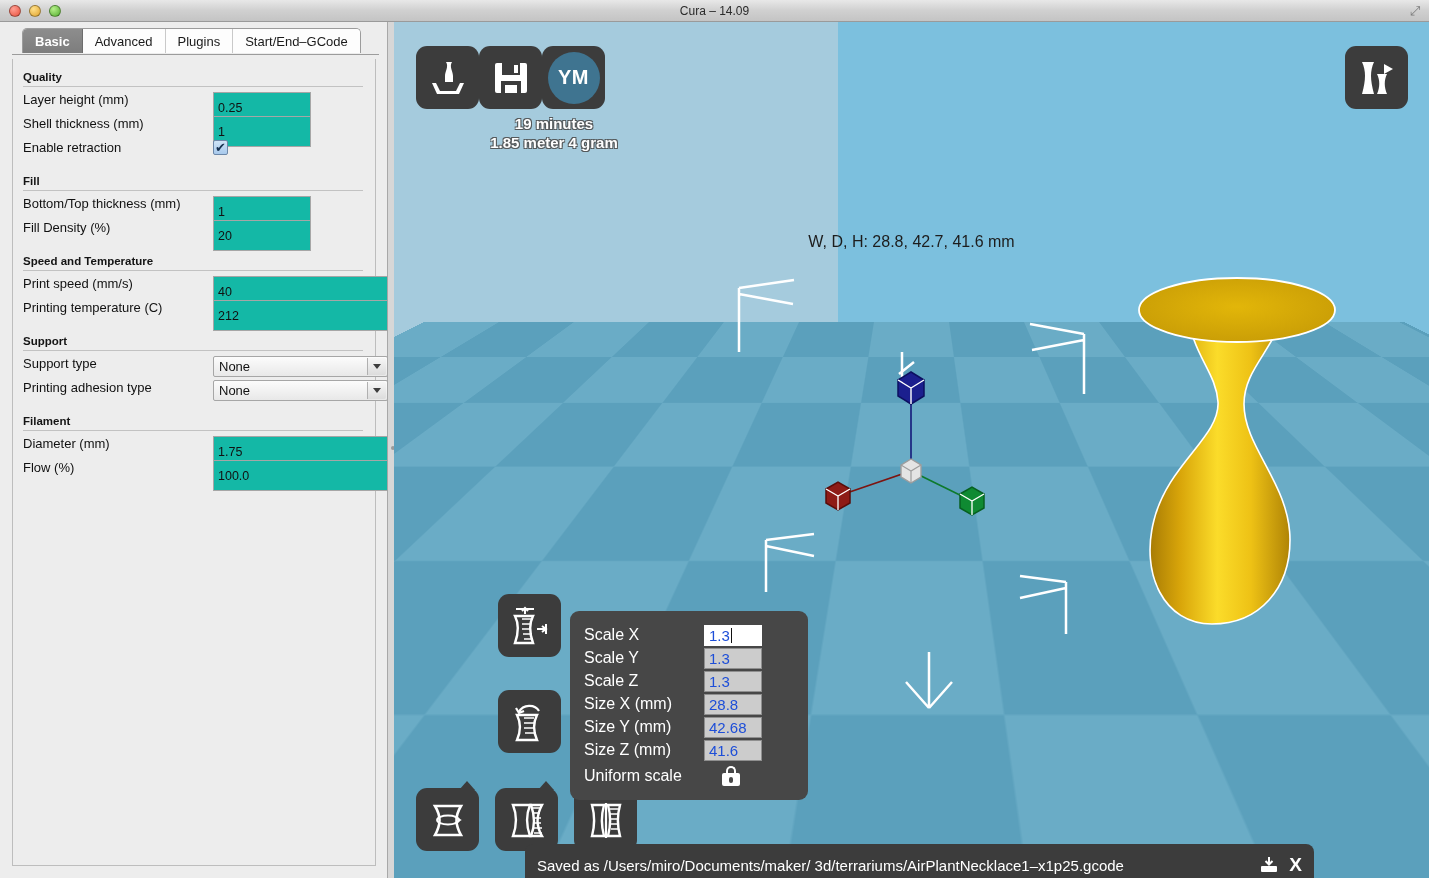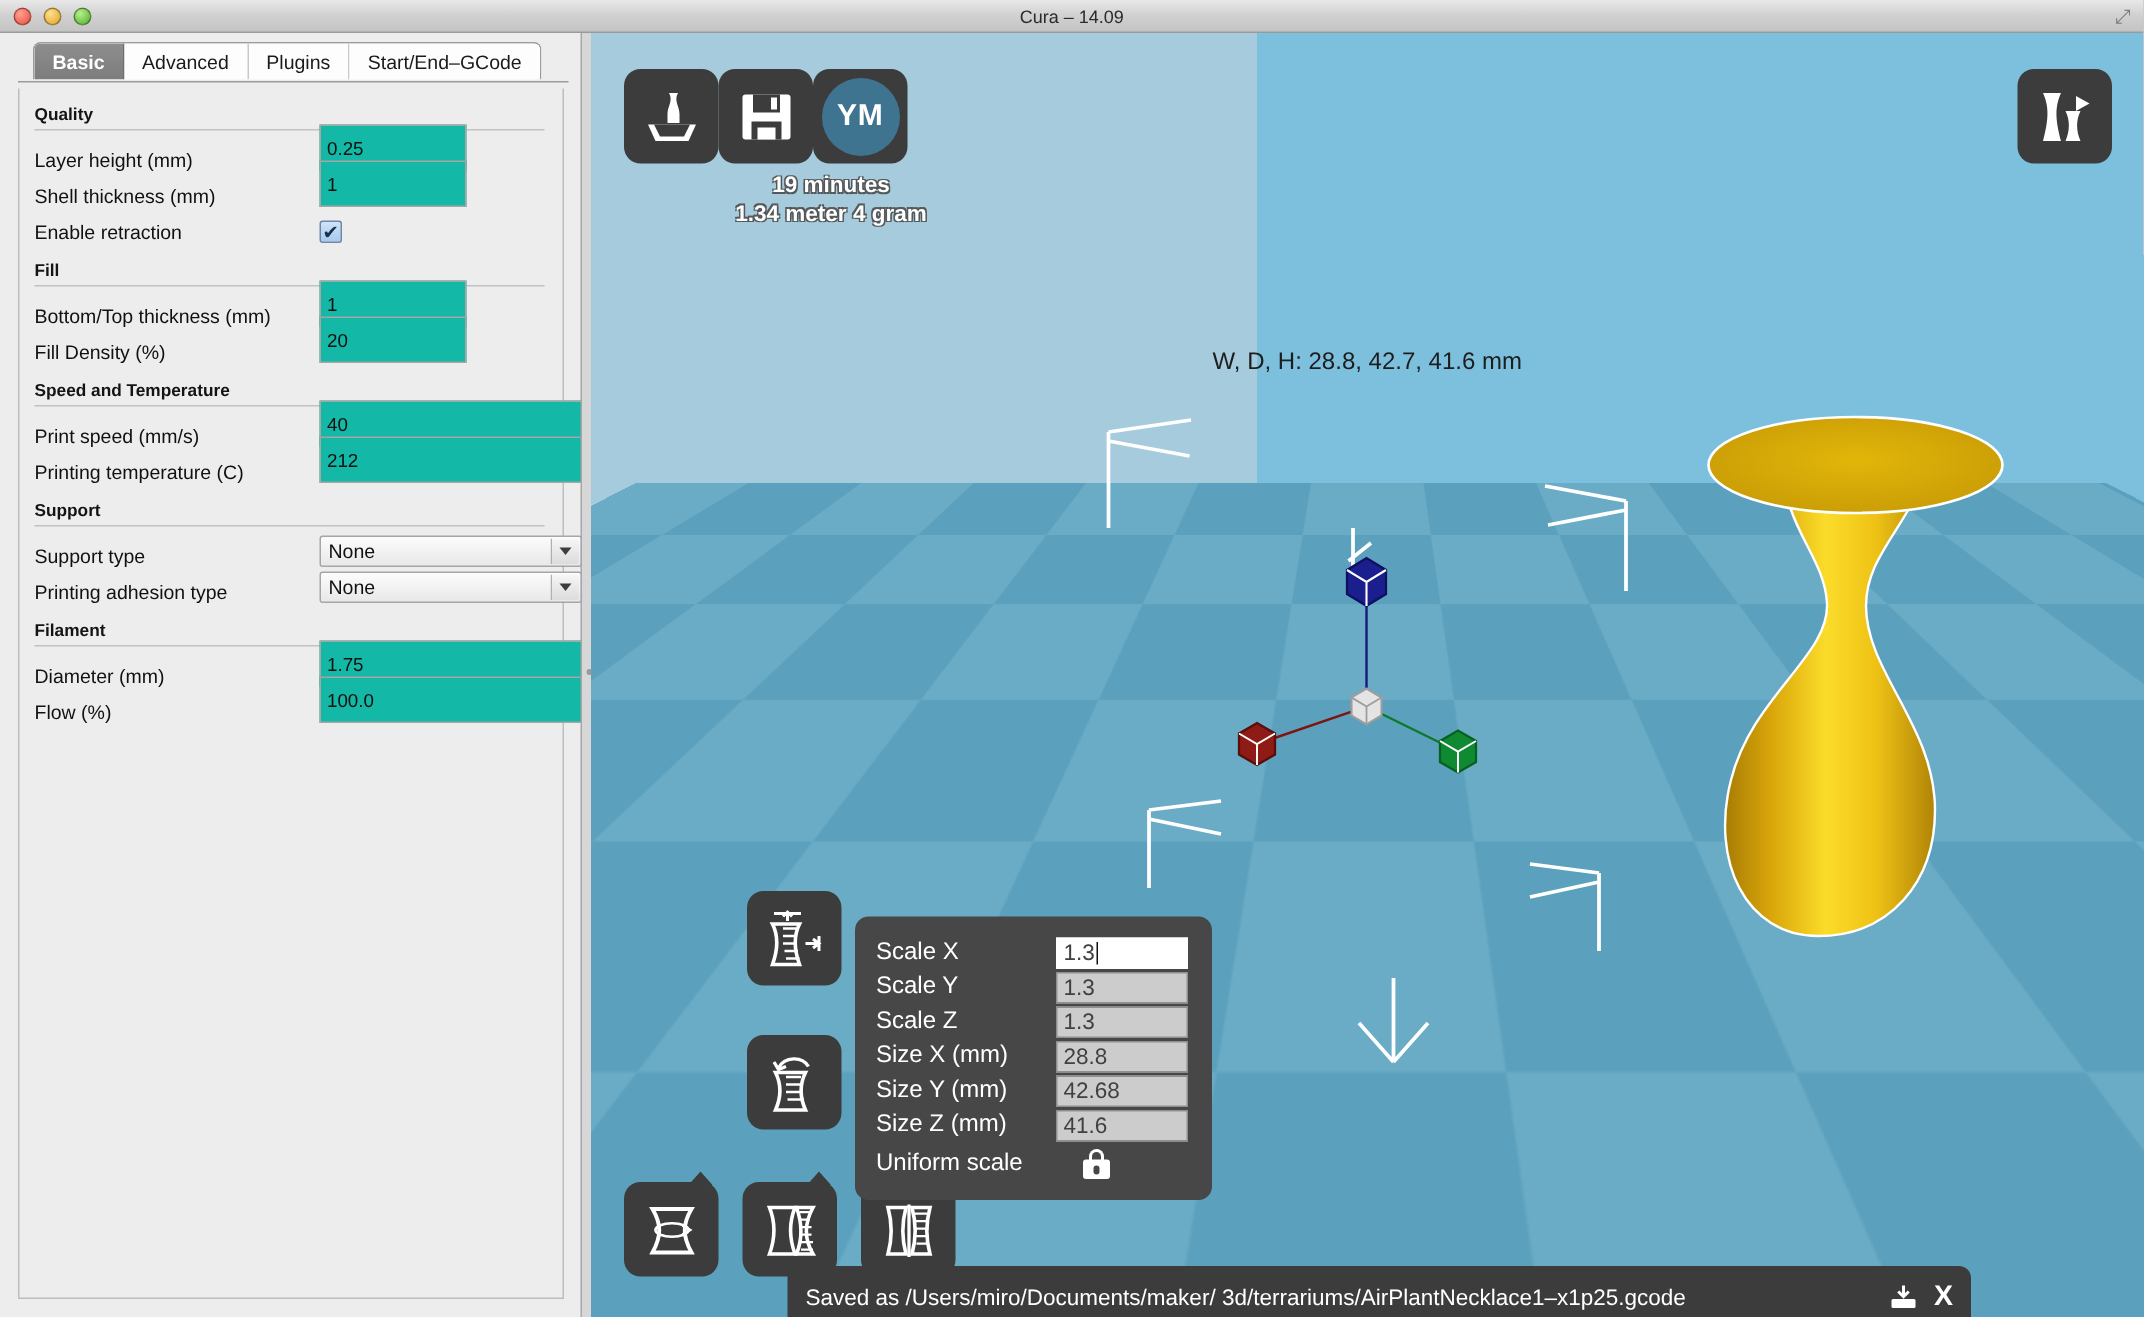--- a/index.html
+++ b/index.html
@@ -62,21 +62,21 @@
     background: #ededed; border: 1px solid #bdbdbd; border-top: none;
     padding: 12px 0 0 0;
   }
   .group-head {
     font-size: 11.5px; font-weight: bold; color: #141414;
     margin: 0 12px 0 10px; padding-bottom: 2px;
   }
   .group-rule { height: 1px; background: #c2c2c2; margin: 1px 12px 5px 10px; }
   .group-head.spaced { margin-top: 13px; }
   .row {
-    display: flex; align-items: flex-end; height: 22px;
+    display: flex; align-items: flex-start; height: 22px;
     margin: 0 8px 2px 10px;
   }
   .row .lbl { font-size: 13px; color: #111; white-space: nowrap; }
   .row .fld {
     background: #14b8a6; border: 1px solid #a6a6a6;
     height: 31px; font-size: 12.5px; color: #111;
     display: flex; align-items: center; padding: 0 4px;
   }
   
   .fld.narrow { position: absolute; left: 190px; width: 98px; }
@@ -210,21 +210,21 @@
   }
 
   
   #scale-dialog {
     position: absolute; left: 176px; top: 589px; width: 238px; height: 189px;
     background: #474747; border-radius: 9px; padding: 13px 14px 0 14px;
   }
   .sd-row { display: flex; align-items: center; height: 22px; margin-bottom: 1px; }
   .sd-label { width: 120px; font-size: 16px; color: #ffffff; }
   .sd-val {
-    width: 88px; height: 21px; background: #cccccc; color: #404040;
+    width: 58px; height: 21px; background: #cccccc; color: #1d4ed8;
     font-size: 15px; display: flex; align-items: center; padding-left: 4px;
     border: 1px solid #8f8f8f;
   }
   .sd-val.active { background: #ffffff; border: 1px solid #ffffff; }
   .sd-val.active::after {
     content: ""; display: inline-block; width: 1px; height: 15px;
     background: #111; margin-left: 1px;
   }
   #uniform-row { display: flex; align-items: center; height: 26px; margin-top: 2px; }
   #uniform-row .sd-label { width: 120px; }
@@ -453,21 +453,21 @@
           <rect x="9" y="22" width="20" height="12" fill="#3c3c3c"></rect>
           <rect x="13" y="26" width="12" height="8" fill="#ffffff"></rect>
         </svg>
       </div>
       <div class="tbtn">
         <div class="ym-circle">YM</div>
       </div>
     </div>
     <div id="print-info">
       <div>19 minutes</div>
-      <div>1.34 meter 4 gram</div>
+      <div>1.85 meter 4 gram</div>
     </div>
 
     <div id="viewmode-btn">
       <svg width="42" height="42" viewBox="0 0 42 42">
         <path d="M6 5 L18 5 C14 14, 14 22, 18 37 L6 37 C10 22, 10 14, 6 5 Z" fill="#ffffff"></path>
         <path d="M21 17 L31 17 C28 23, 28 30, 31 37 L21 37 C24 30, 24 23, 21 17 Z" fill="#ffffff"></path>
         <path d="M28 7 L37 12 L28 17 Z" fill="#ffffff"></path>
       </svg>
     </div>
 

